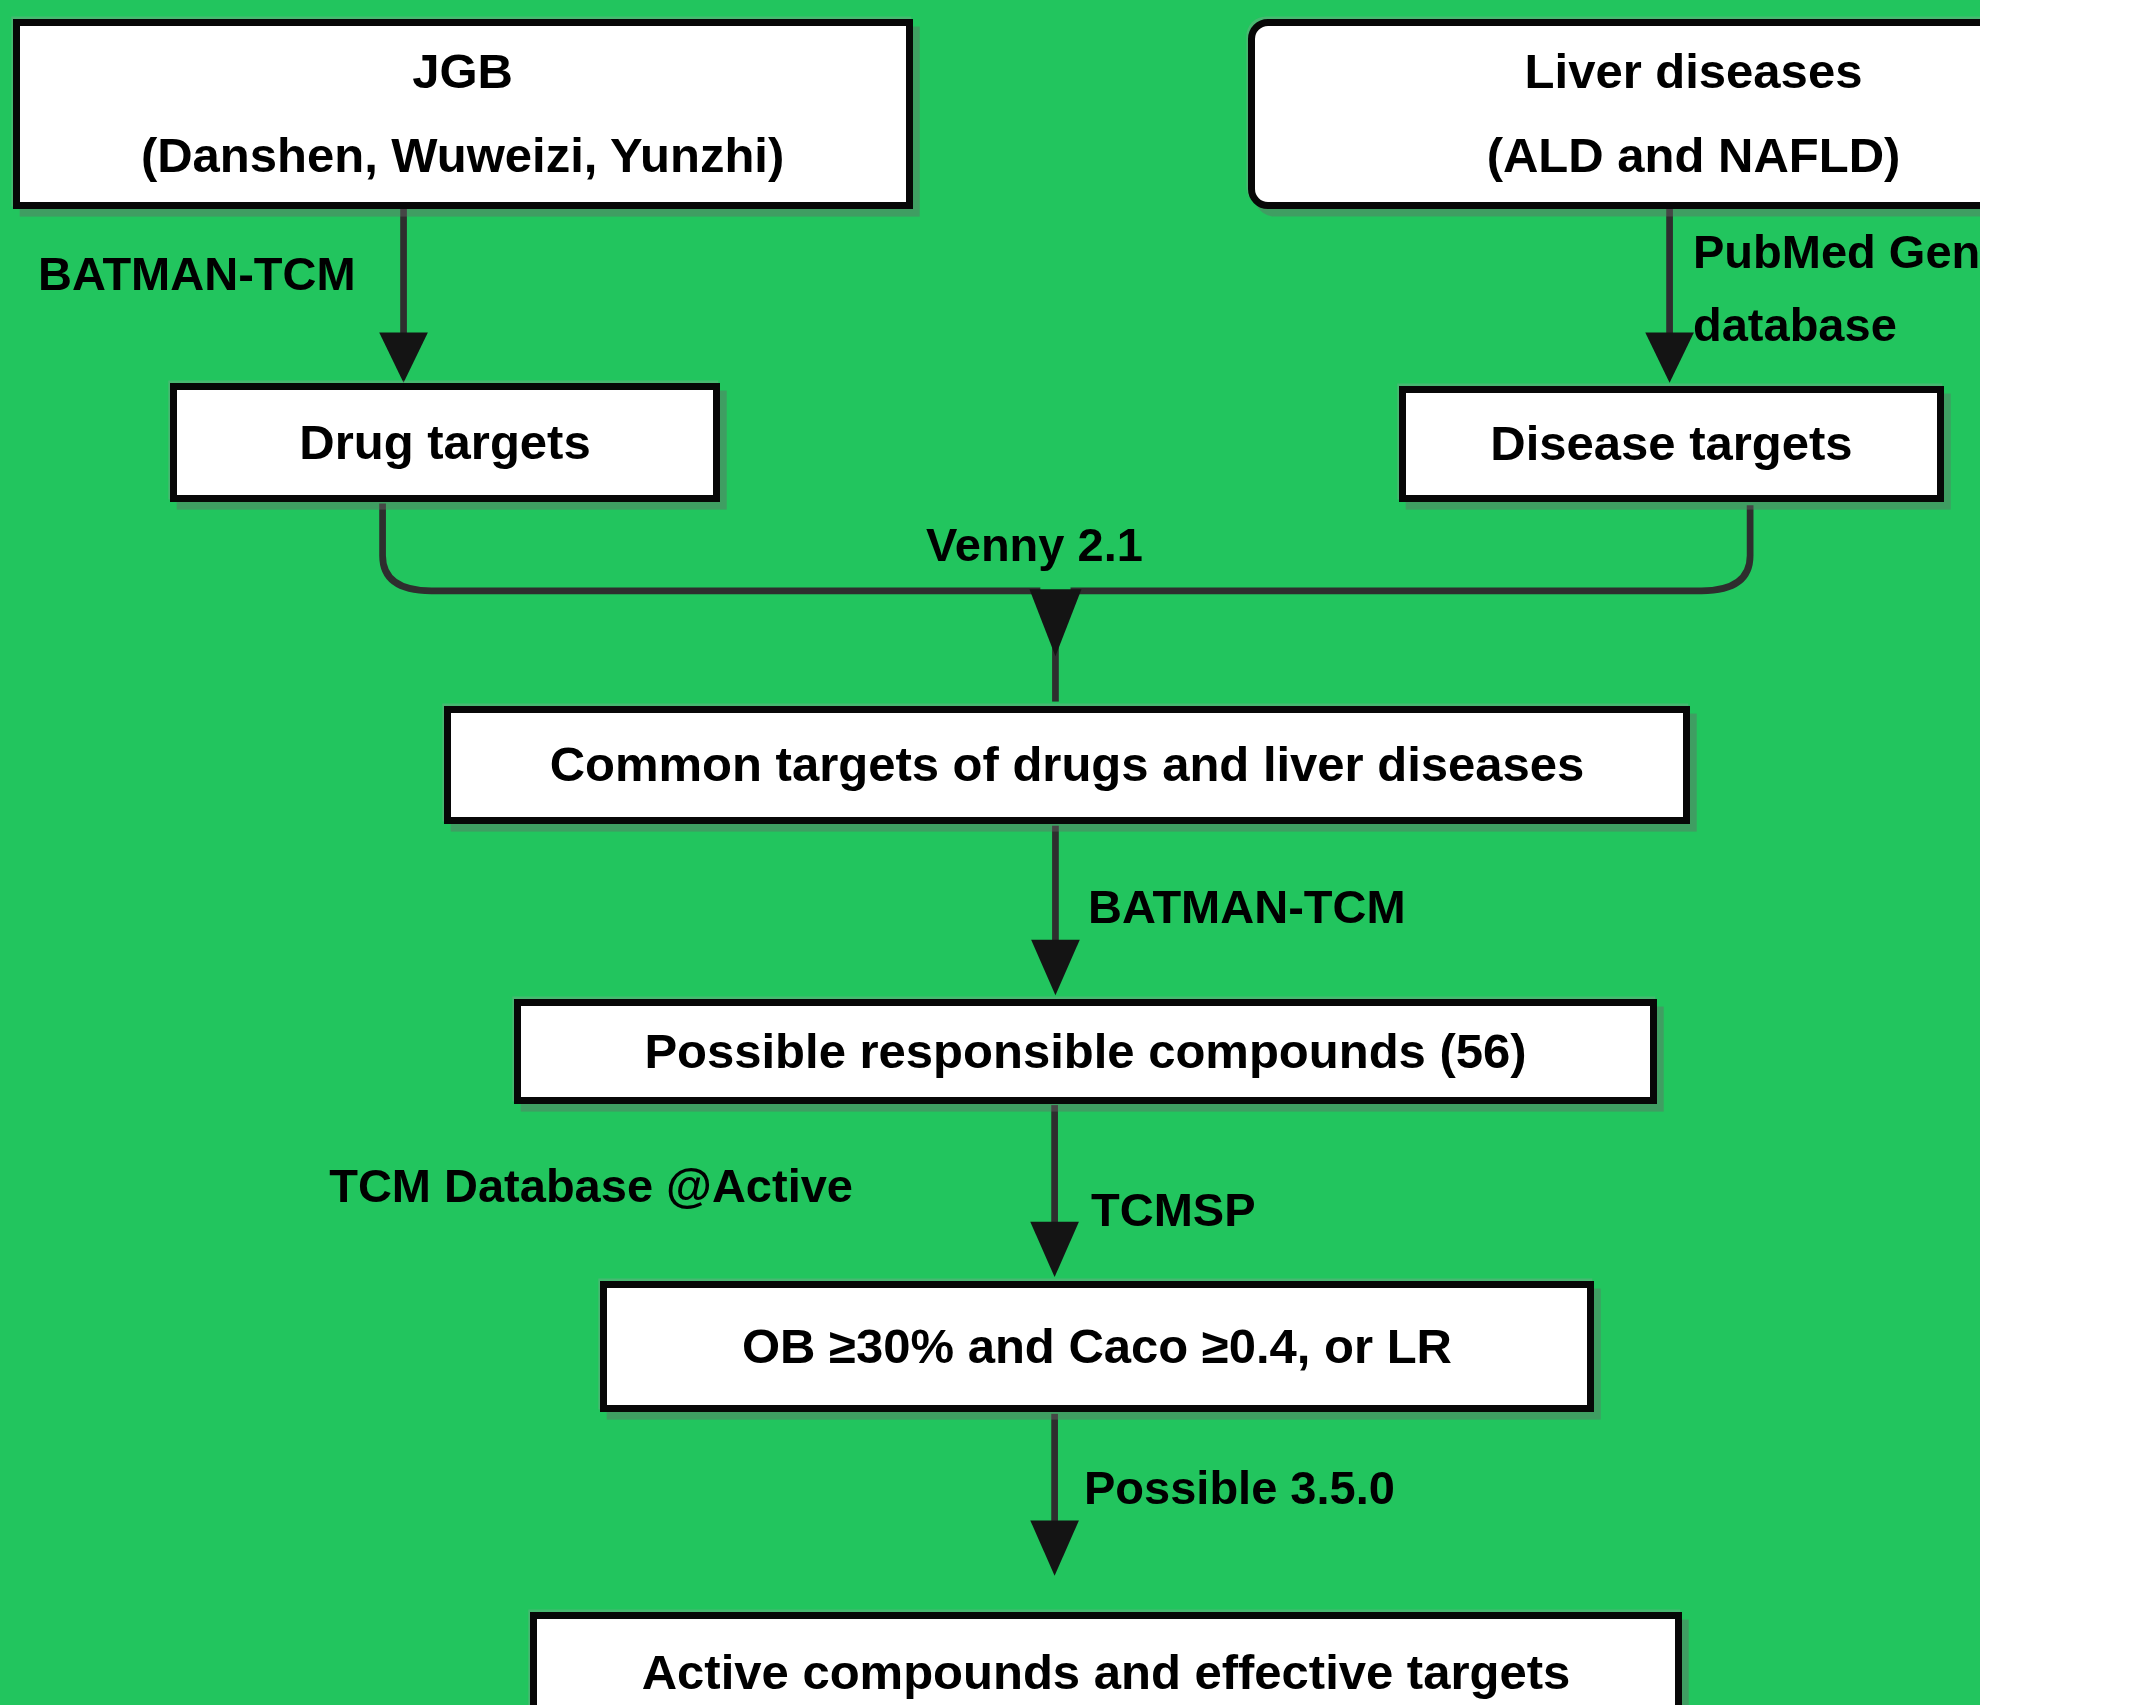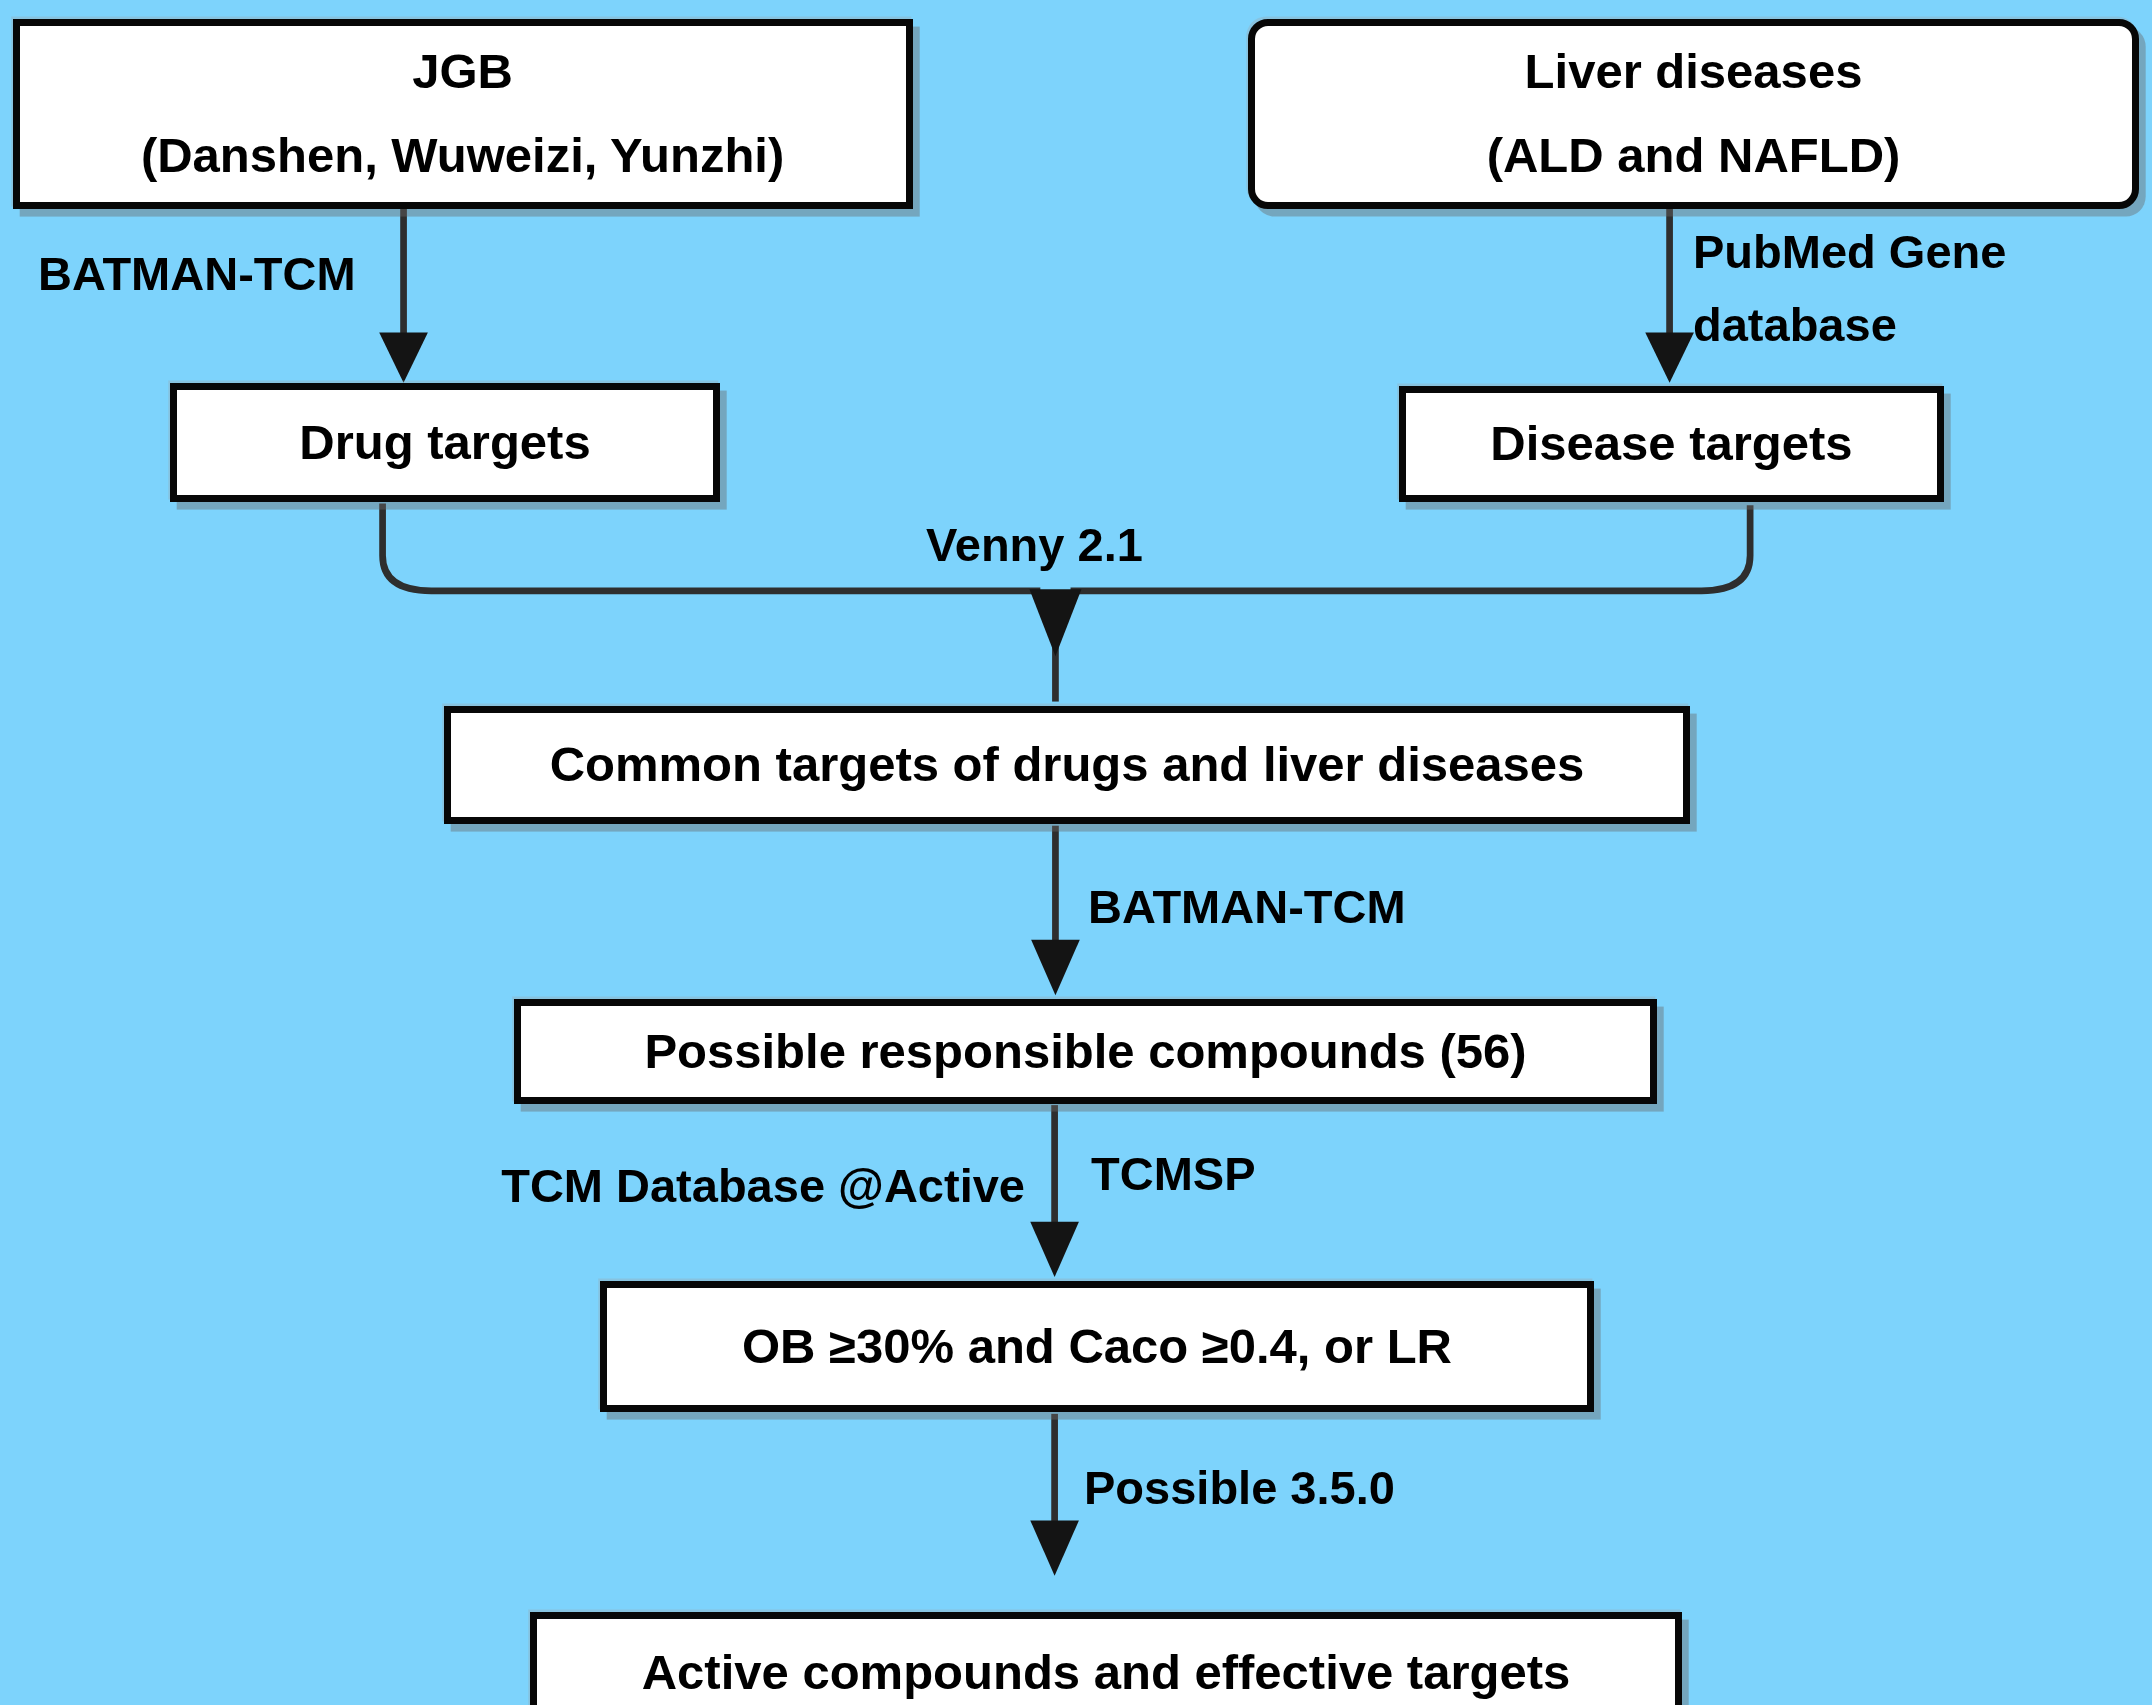--- a/index.html
+++ b/index.html
@@ -1,19 +1,19 @@
 <!DOCTYPE html>
 <html style="font-size:13.4px"><head>
 <meta charset="utf-8">
 <style>
   html,body{margin:0;padding:0;background:#ffffff;}
   #canvas{
     position:relative;
-    width:2152px;height:1706px;
-    background:#7dd3fc;
+    width:1980px;height:1706px;
+    background:#22c55e;
     font-family:"Liberation Sans", sans-serif;
     color:#000;
     overflow:hidden;
   }
   #arrow-layer{position:absolute;left:0;top:0;}
   .box{
     position:absolute;
     box-sizing:border-box;
     background:#ffffff;
     border:7.6px solid #070707;
@@ -92,21 +92,21 @@
   </div>
 
   <div class="elabel" style="left:1088px;top:879px;">BATMAN-TCM</div>
 
   <div class="box" style="left:514px;top:999px;width:1143px;height:105px;">
     <div>Possible responsible compounds (56)</div>
   </div>
 
   <div class="elabel" style="right:1127px;top:1158px;">TCM Database @Active</div>
 
-  <div class="elabel" style="left:1091px;top:1146px;">TCMSP</div>
+  <div class="elabel" style="left:1091px;top:1182px;">TCMSP</div>
 
   <div class="box" style="left:600px;top:1281px;width:994px;height:131px;">
     <div>OB ≥30% and Caco ≥0.4, or LR</div>
   </div>
 
   <div class="elabel" style="left:1084px;top:1460px;">Possible 3.5.0</div>
 
   <div class="box" style="left:530px;top:1580px;width:1152px;height:121px;margin-top:32px;">
     <div>Active compounds and effective targets</div>
   </div>

